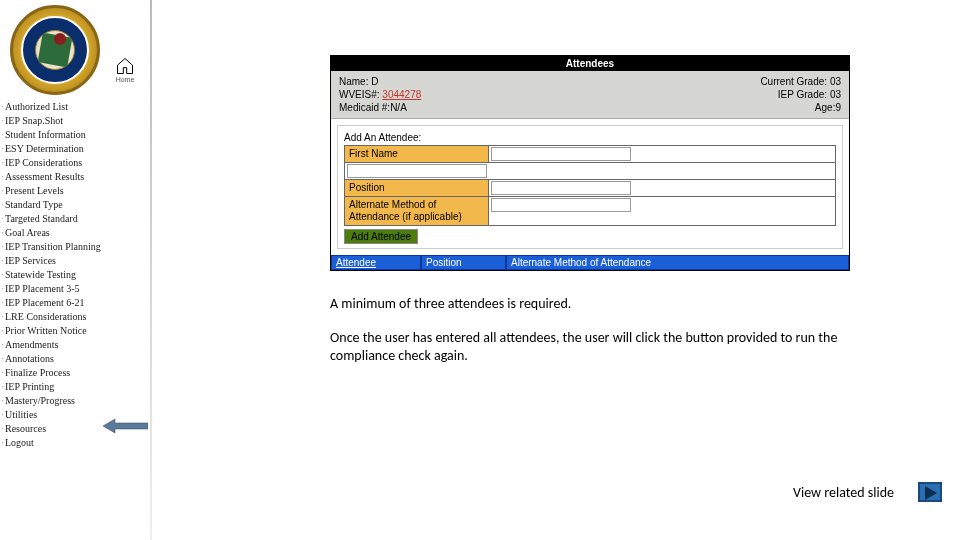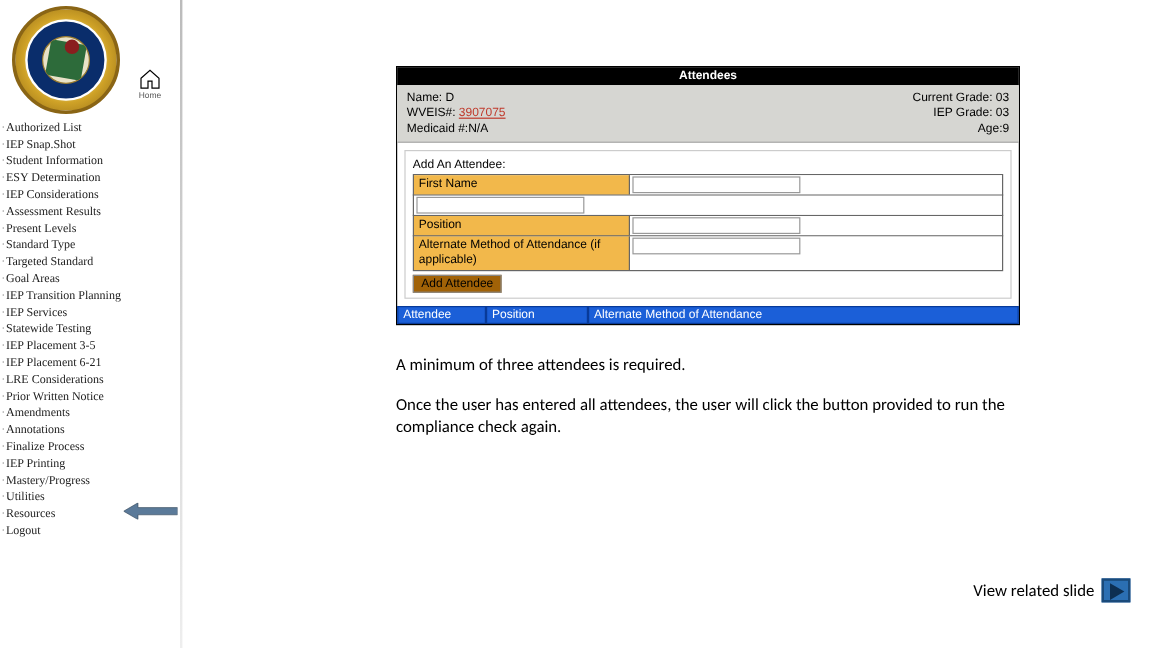--- a/index.html
+++ b/index.html
@@ -29,36 +29,36 @@
   .panel-title { background: #000; color: #fff; text-align: center; font-size: 10px; font-weight: bold; padding: 2px 0; }
 
   .info-bar { background: #d6d6d2; padding: 4px 8px; font-size: 10px; border-bottom: 1px solid #aaa; display: flex; justify-content: space-between; }
   .info-left div, .info-right div { line-height: 13px; }
   .info-right { text-align: right; }
   .wveis-num { color: #c0392b; text-decoration: underline; }
 
   .form-section { padding: 6px 6px 4px 6px; border: 1px solid #ccc; margin: 6px; }
   .form-title { font-size: 10px; margin-bottom: 2px; }
   .form-row { display: flex; border: 1px solid #666; margin-bottom: -1px; }
-  .form-label { background: #f2b84b; width: 180px; font-size: 10px; padding: 2px 4px; border-right: 1px solid #666; line-height: 12px; }
+  .form-label { background: #f2b84b; width: 144px; font-size: 10px; padding: 2px 4px; border-right: 1px solid #666; line-height: 12px; }
   .form-input { flex: 1; background: #fff; padding: 1px 2px; }
   .form-input input { border: 1px solid #999; width: 140px; height: 14px; font-size: 10px; }
-  .add-btn { margin-top: 4px; font-size: 10px; padding: 1px 6px; background: #a16207; border: 1px solid #888; }
+  .add-btn { margin-top: 4px; font-size: 10px; padding: 1px 6px; background: #4d7c0f; border: 1px solid #888; }
 
   .table-head { display: flex; background: #1b5fd8; color: #fff; font-size: 10px; margin: 0 0 0 0; }
   .table-head div { border: 1px solid #083a99; padding: 1px 4px; }
-  .th-a { width: 74px; } .th-b { width: 85px; } .th-c { flex: 1; }
+  .th-a { width: 90px; text-decoration: underline; } .th-b { width: 85px; } .th-c { flex: 1; }
   .table-msg { text-align: center; font-size: 10px; padding: 4px 0 6px 0; }
 
   .note { position: absolute; left: 330px; top: 295px; width: 560px; font-family: Calibri, sans-serif; font-size: 14px; line-height: 1.3; }
   .note p { margin: 0 0 16px 0; }
 
   .arrow-to-finalize { position: absolute; left: 103px; top: 419px; }
 
-  .related { position: absolute; right: 18px; bottom: 38px; font-family: Calibri, sans-serif; font-size: 14px; display: flex; align-items: center; gap: 6px; }
+  .related { position: absolute; right: 18px; bottom: 38px; font-family: Calibri, sans-serif; font-size: 14px; display: flex; align-items: center; gap: 24px; }
   .play-box { width: 24px; height: 20px; background: #2b6fb3; border: 2px solid #1a4a7a; position: relative; }
   .play-tri { position: absolute; left: 5px; top: 2px; width: 0; height: 0; border-left: 12px solid #0d2f52; border-top: 7px solid transparent; border-bottom: 7px solid transparent; }
 </style>
 </head>
 <body>
 
 <div class="sidebar">
   <div class="seal">
     <div class="seal-outer"></div>
       <div class="seal-inner"></div>
@@ -106,21 +106,21 @@
 <svg class="arrow-to-finalize" width="45" height="14">
   <polygon points="0,7 12,0 12,4 45,4 45,10 12,10 12,14" fill="#5b7a99" stroke="#345" stroke-width="0.5"></polygon>
 </svg>
 
 <div class="main">
   <div class="panel">
     <div class="panel-title">Attendees</div>
     <div class="info-bar">
       <div class="info-left">
         <div><span>Name:</span> <span>D</span></div>
-        <div><span>WVEIS#:</span> <span class="wveis-num">3907075</span></div>
+        <div><span>WVEIS#:</span> <span class="wveis-num">3044278</span></div>
         <div><span>Medicaid #:</span><span>N/A</span></div>
       </div>
       <div class="info-right">
         <div><span>Current Grade:</span> <span>03</span></div>
         <div><span>IEP Grade:</span> <span>03</span></div>
         <div><span>Age:</span><span>9</span></div>
       </div>
     </div>
 
     <div class="form-section">

